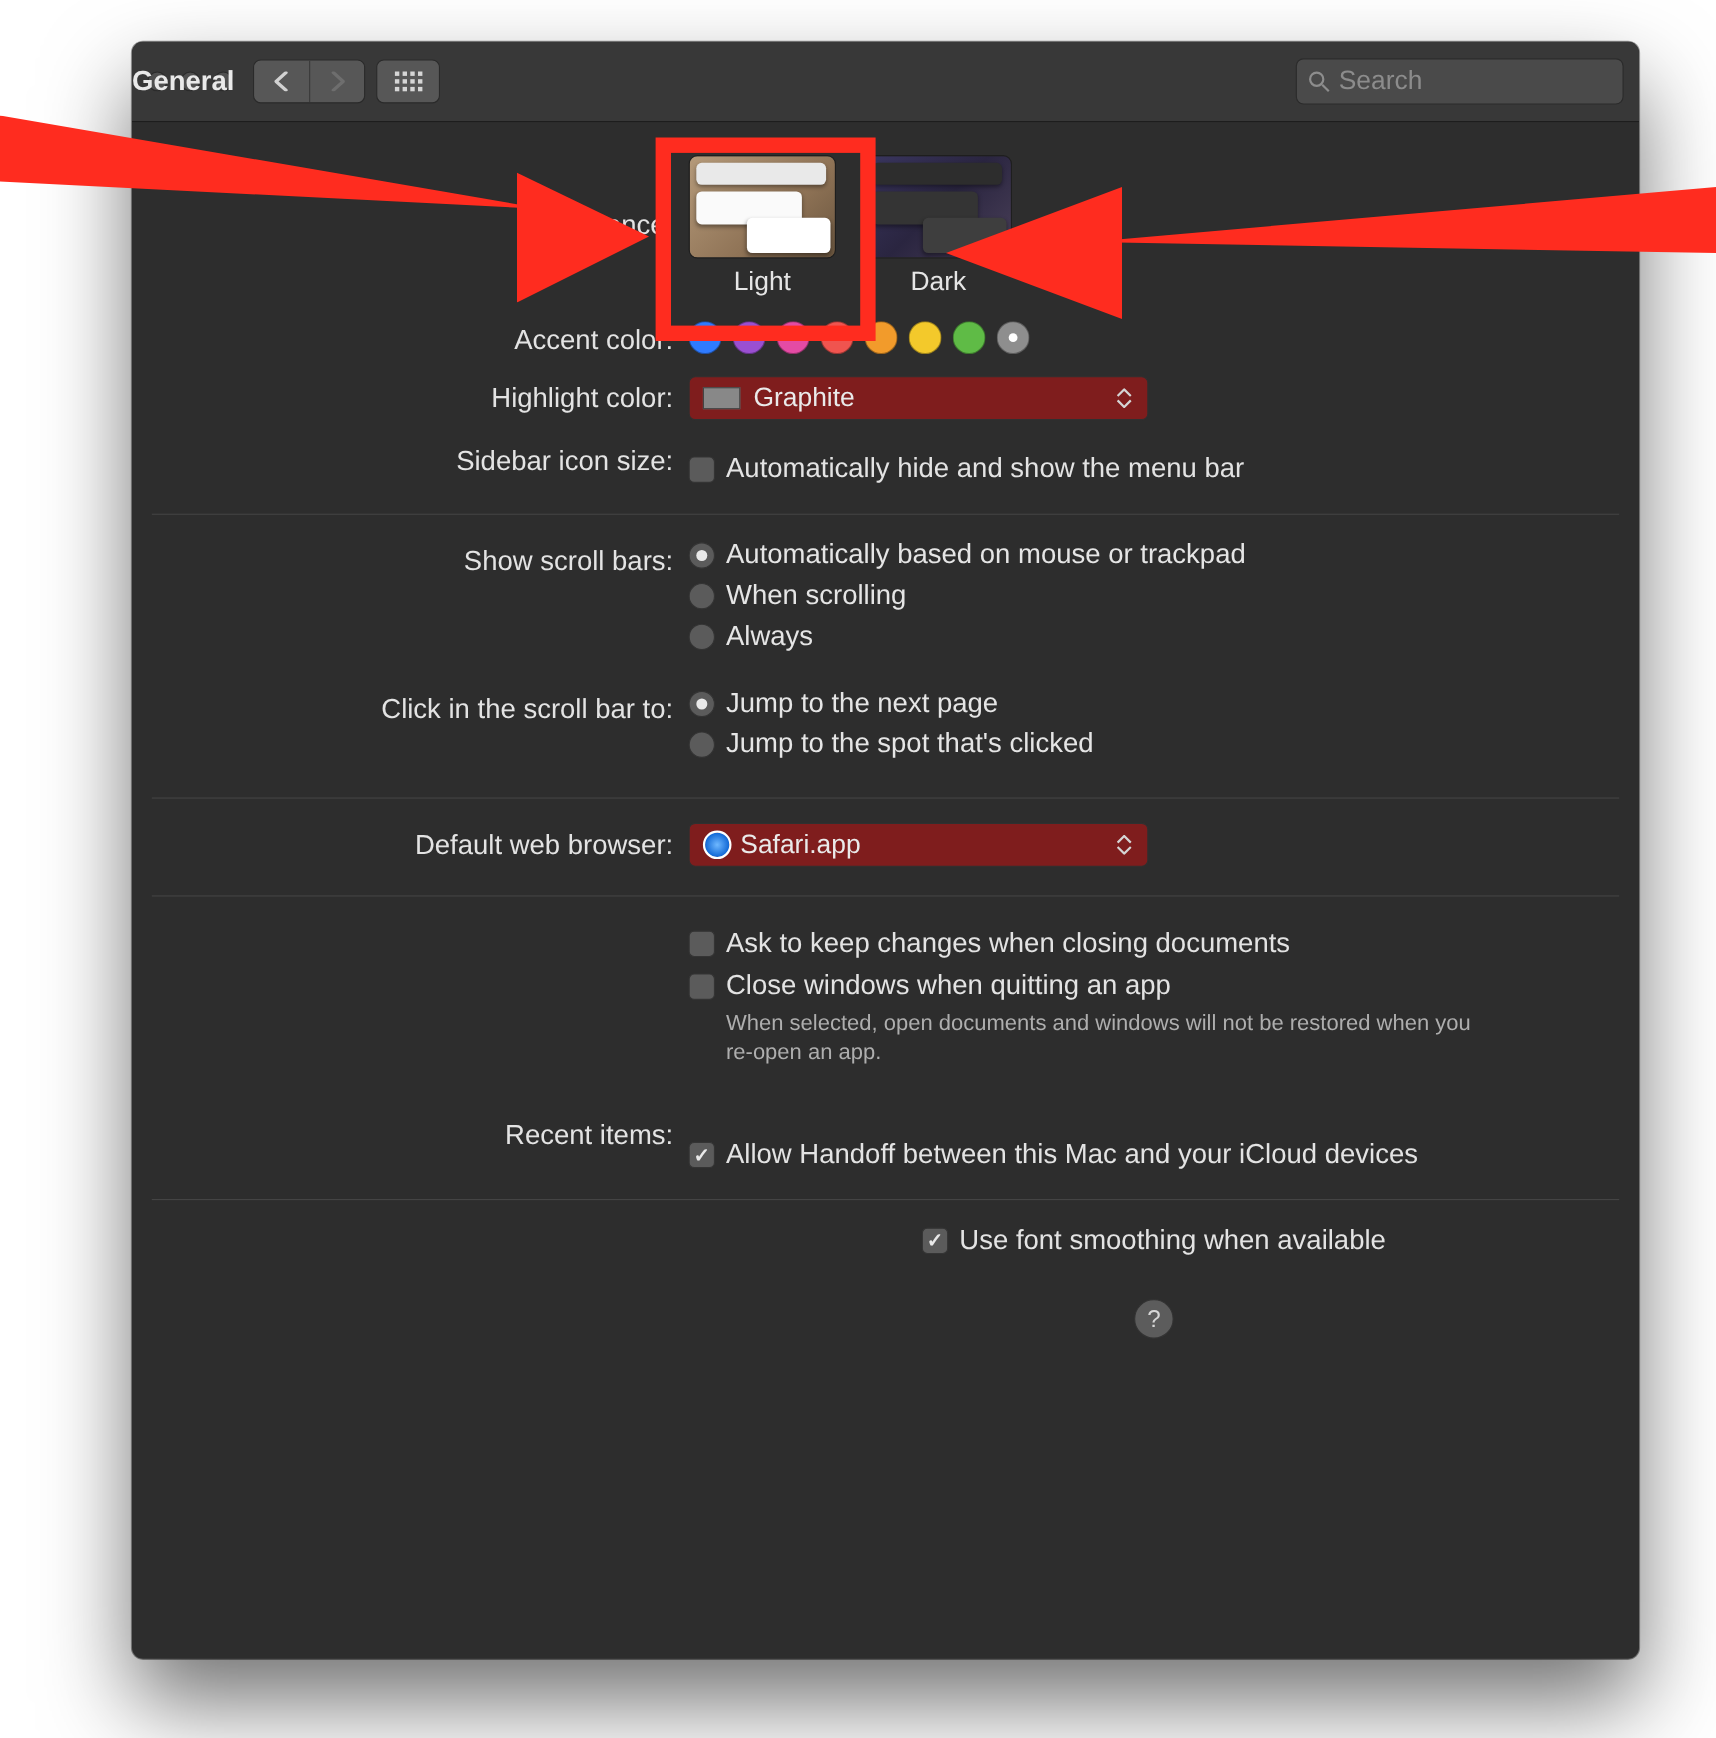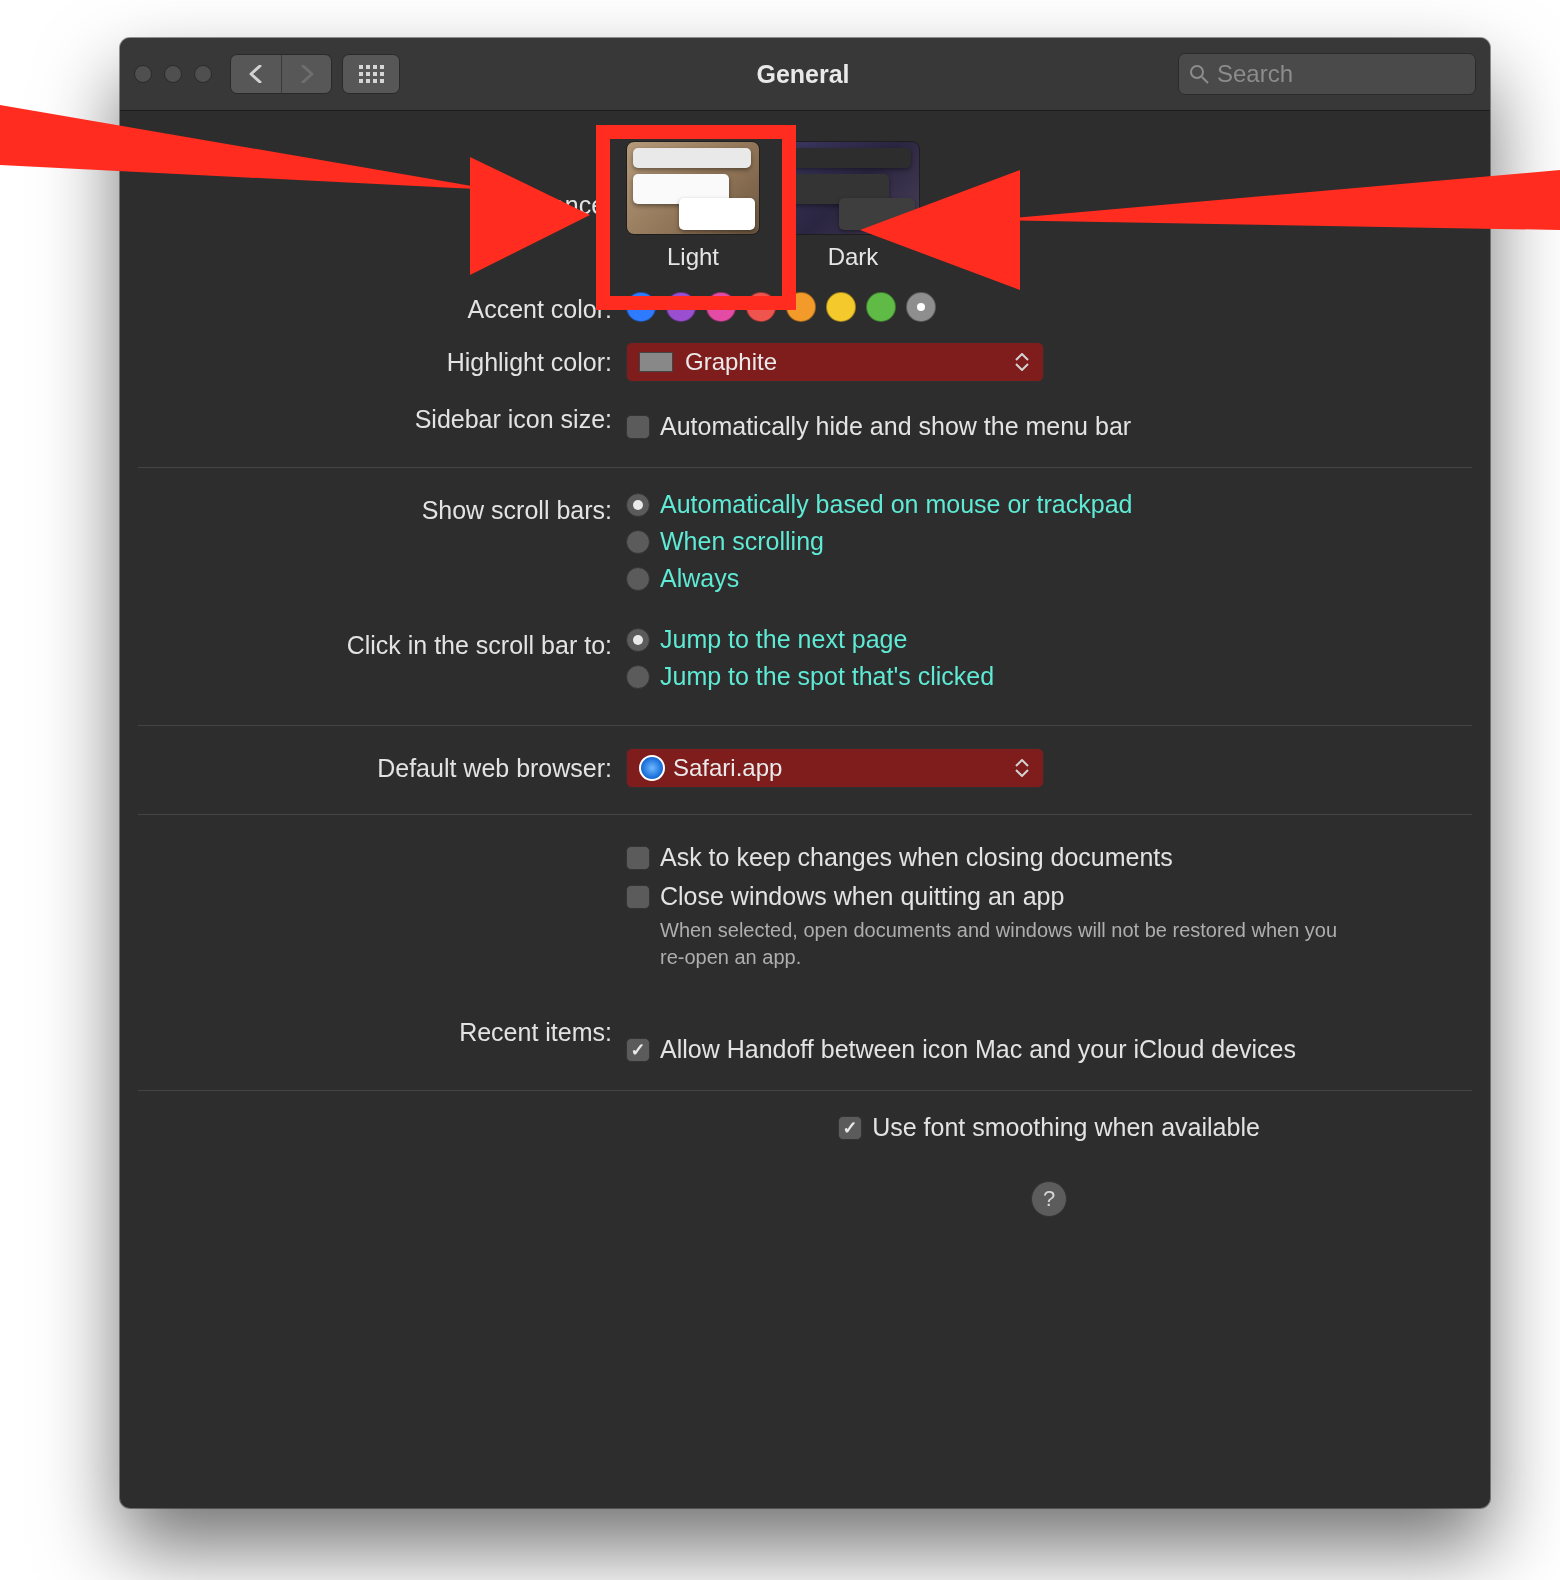--- a/index.html
+++ b/index.html
@@ -70,21 +70,20 @@
     display: grid;
     grid-template-columns: repeat(4, 4px);
     grid-template-rows: repeat(3, 4px);
     gap: 3px;
   }
   .grid-icon span { background: #d6d6d6; width: 4px; height: 4px; }
 
   .title {
     position: absolute;
     left: 0; right: 4px;
-    text-align: center;
     font-size: 25px;
     font-weight: 600;
     color: #e9e9e9;
     pointer-events: none;
   }
 
   .searchbox {
     margin-left: auto;
     width: 298px; height: 42px;
     background: #4a4a4a;
@@ -227,21 +226,21 @@
 
   .divider {
     height: 1px;
     background: #444;
     margin: 26px 0 22px 0;
   }
 
   
   .radio-line {
     display: flex; align-items: center; gap: 10px;
-    font-size: 25px; color: #5eead4; margin-bottom: 8px;
+    font-size: 25px; color: #e5e5e5; margin-bottom: 8px;
   }
   .radio {
     width: 24px; height: 24px; border-radius: 50%;
     background: #5b5b5b; border: 1px solid #343434;
     display: flex; align-items: center; justify-content: center;
     flex-shrink: 0;
   }
   .radio.selected::after {
     content: ""; width: 10px; height: 10px; border-radius: 50%; background: #e9e9e9;
   }
@@ -480,21 +479,21 @@
           </div>
           <div class="subtext">When selected, open documents and windows will not be restored when you re-open an app.</div>
         </div>
       </div>
 
       <div class="row" style="margin-top:30px; align-items:center;">
         <div class="row-label" style="padding-top:0;">Recent items:</div>
         <div class="row-content">
           <div class="checkbox-line" style="margin-top:34px;">
             <div id="handoff-cb" class="checkbox checked"></div>
-            <span>Allow Handoff between icon Mac and your iCloud devices</span>
+            <span>Allow Handoff between this Mac and your iCloud devices</span>
           </div>
         </div>
       </div>
 
       <div class="divider"></div>
 
       <div class="row" style="align-items:center;">
         <div class="row-label"></div>
         <div class="row-content" style="align-items:center; justify-content:space-between;gap:39px;">
           <div class="checkbox-line" style="margin-top:0;">

